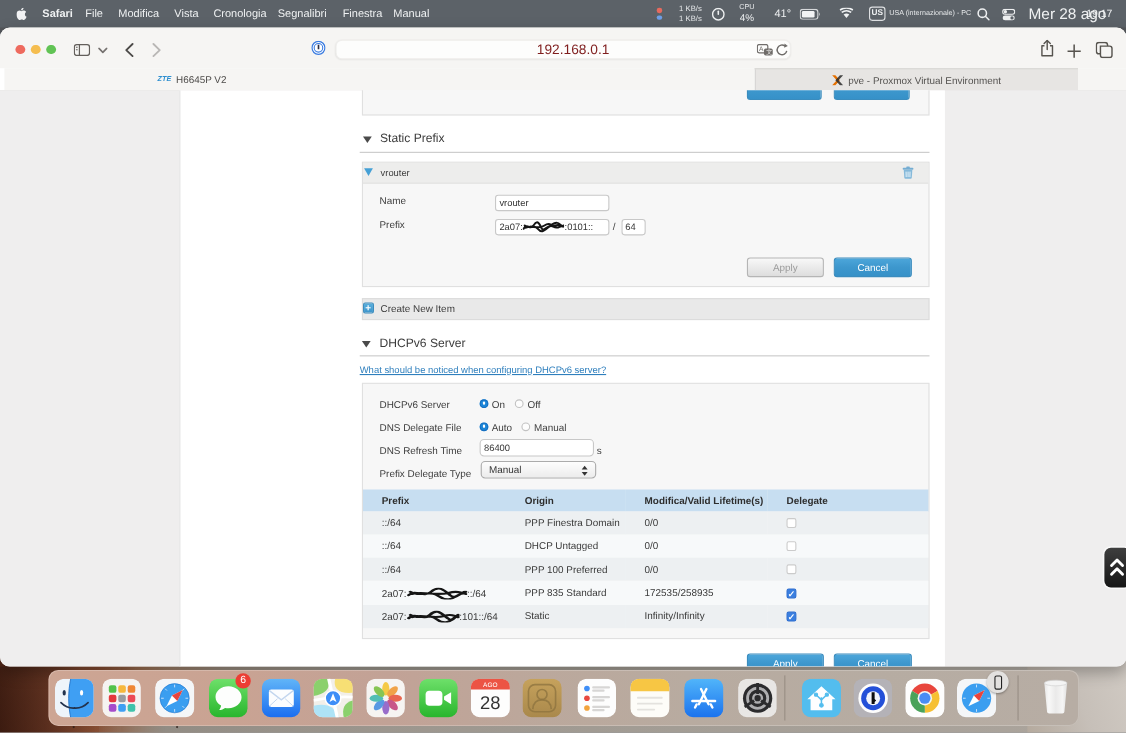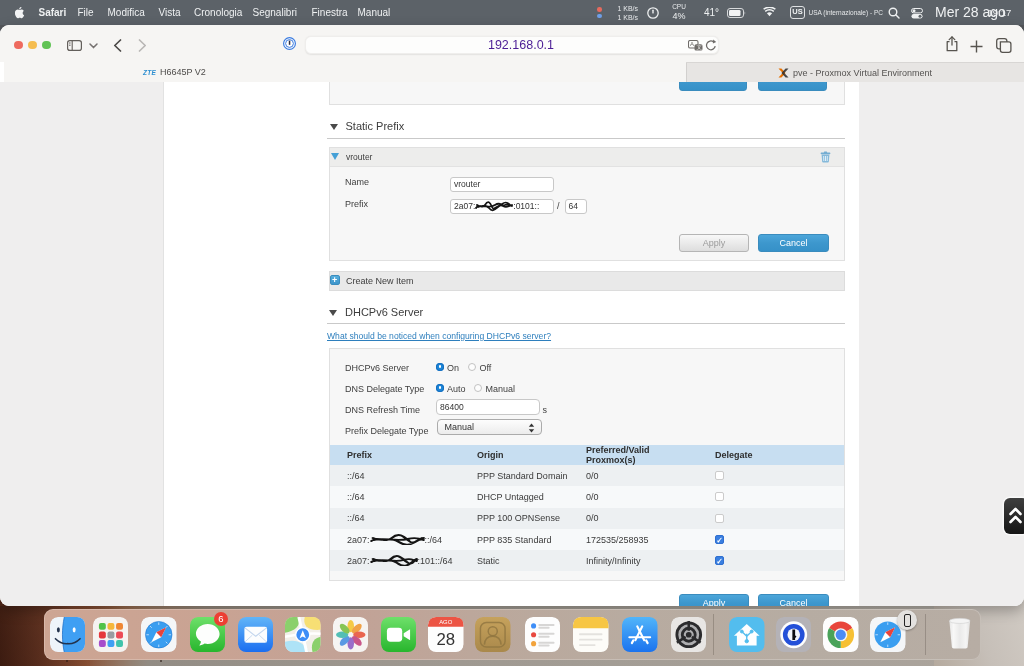--- a/index.html
+++ b/index.html
@@ -154,21 +154,21 @@
       </svg>
       <svg class="abs" style="left:138px;top:13.5px" width="9" height="13" viewBox="0 0 9 13">
         <path d="M1.5 1 L7.2 6.5 L1.5 12" fill="none" stroke="#b9b7b5" stroke-width="1.7" stroke-linecap="round" stroke-linejoin="round"></path>
       </svg>
       <svg class="abs" style="left:283px;top:11.5px" width="13" height="13" viewBox="0 0 13 13">
         <circle cx="6.5" cy="6.5" r="5.9" fill="#fff" stroke="#3b7ce0" stroke-width="1.2"></circle>
         <circle cx="6.5" cy="6.5" r="3.9" fill="none" stroke="#3b7ce0" stroke-width="1"></circle>
         <rect x="5.8" y="3.6" width="1.5" height="4.2" fill="#2d2d42"></rect>
       </svg>
       <div class="abs" style="left:305px;top:10.5px;width:414px;height:18.5px;background:#fdfdfc;border:1px solid #efeeec;border-radius:6px;box-shadow:0 0.5px 1.5px rgba(0,0,0,.08)"></div>
-      <div class="abs" style="left:305px;top:10.5px;width:414px;height:18.5px;line-height:18.5px;text-align:center;font-size:12.5px;color:#4c1d95;text-indent:18px">192.168.0.1</div>
+      <div class="abs" style="left:305px;top:10.5px;width:414px;height:18.5px;line-height:18.5px;text-align:center;font-size:12.5px;color:#7f1d1d;text-indent:18px">192.168.0.1</div>
       <svg class="abs" style="left:688px;top:14.5px" width="15" height="11" viewBox="0 0 15 11">
         <rect x="0.5" y="0.5" width="9.5" height="7.5" rx="1.6" fill="none" stroke="#706d6a" stroke-width="1.1"></rect>
         <text x="2.1" y="6.3" font-size="6" fill="#706d6a" font-family="Liberation Sans">A</text>
         <rect x="6.5" y="4.2" width="8" height="6.3" rx="1.6" fill="#706d6a"></rect>
         <text x="8.6" y="9.3" font-size="5.5" fill="#f6f5f3" font-family="Liberation Sans">文</text>
       </svg>
       <svg class="abs" style="left:705px;top:13.5px" width="12" height="13" viewBox="0 0 12 13">
         <path d="M10.2 7.2 A4.4 4.4 0 1 1 8.6 2.9" fill="none" stroke="#6f6c69" stroke-width="1.3"></path>
         <path d="M8.2 0.6 L11.2 2.9 L7.9 4.4 Z" fill="#6f6c69"></path>
       </svg>
@@ -184,21 +184,21 @@
       <svg class="abs" style="left:996px;top:13px" width="16" height="15" viewBox="0 0 16 15">
         <rect x="0.7" y="0.7" width="10.2" height="10.2" rx="2.4" fill="none" stroke="#57544f" stroke-width="1.3"></rect>
         <path d="M4.4 3.9 H12.8 Q14.9 3.9 14.9 6 V12.2 Q14.9 14.3 12.8 14.3 H6.5 Q4.4 14.3 4.4 12.2 Z" fill="#f6f5f3" stroke="#57544f" stroke-width="1.3"></path>
       </svg>
     </div>
     <div id="tabbar">
       <div class="tab" style="left:0;width:341px">
         <span style="color:#2e8fd0;font-weight:bold;font-size:6.5px;letter-spacing:.2px;margin-right:4px;font-style:italic">ZTE</span>
         <span>H6645P V2</span>
       </div>
-      <div class="tab inactive" style="left:682px;width:338px">
+      <div class="tab inactive" style="left:682px;width:294px">
         <svg width="11" height="10" viewBox="0 0 11 10" style="margin-right:4px">
           <path d="M0.5 0.5 L4.7 5 L0.5 9.5 L3.4 9.5 L7.6 5 L3.4 0.5 Z" fill="#e57000"></path>
           <path d="M10.5 0.5 L6.3 5 L10.5 9.5 L7.6 9.5 L3.4 5 L7.6 0.5 Z" fill="#2b2b2b" opacity="0.85"></path>
         </svg>
         <span>pve - Proxmox Virtual Environment</span>
       </div>
     </div>
     <div id="tabline"></div>
     <div id="content">
       <div id="whitecol"></div>
@@ -244,63 +244,63 @@
       <div class="sectitle" style="left:345px;top:224px">DHCPv6 Server</div>
       <div class="hr" style="left:327px;top:241px;width:518px"></div>
       <div class="lbl" style="left:327px;top:248.5px;color:#2e7fbd;text-decoration:underline;font-size:8.6px">What should be noticed when configuring DHCPv6 server?</div>
 
       <div class="panel" style="left:329px;top:266px;width:516px;height:233px"></div>
       <div class="lbl" style="left:345px;top:281px">DHCPv6 Server</div>
       <div class="radio on" style="left:436px;top:280.5px"></div>
       <div class="lbl" style="left:447px;top:281px">On</div>
       <div class="radio off" style="left:468px;top:280.5px"></div>
       <div class="lbl" style="left:479.5px;top:281px">Off</div>
-      <div class="lbl" style="left:345px;top:302px">DNS Delegate Type</div>
+      <div class="lbl" style="left:345px;top:302px">DNS Delegate File</div>
       <div class="radio on" style="left:436px;top:301.5px"></div>
       <div class="lbl" style="left:447px;top:302px">Auto</div>
       <div class="radio off" style="left:474px;top:301.5px"></div>
       <div class="lbl" style="left:485.5px;top:302px">Manual</div>
       <div class="lbl" style="left:345px;top:323px">DNS Refresh Time</div>
       <div class="inp" style="left:436px;top:316.5px;width:104px;height:16px;border-radius:4px">86400</div>
       <div class="lbl" style="left:542.5px;top:323px">s</div>
       <div class="lbl" style="left:345px;top:344px">Prefix Delegate Type</div>
       <div class="abs" style="left:436.5px;top:336.5px;width:105px;height:16.5px;border:1px solid #ababab;border-radius:4px;background:linear-gradient(#fdfdfd,#ececec);font-size:9px;color:#333;line-height:15px;padding-left:7px">Manual
         <svg class="abs" style="right:6px;top:3.5px" width="7" height="10" viewBox="0 0 7 10">
           <path d="M3.5 0.5 L6.2 3.8 H0.8 Z" fill="#333"></path>
           <path d="M3.5 9.5 L6.2 6.2 H0.8 Z" fill="#333"></path>
         </svg>
       </div>
 
       <table class="dtab" style="left:330px;top:363px;width:514px">
         <tbody>
           <tr>
             <th style="width:130px">Prefix</th>
             <th style="width:109px">Origin</th>
-            <th style="width:129px">Preferred/Valid Proxmox(s)</th>
+            <th style="width:129px">Modifica/Valid Lifetime(s)</th>
             <th>Delegate</th>
           </tr>
         <tr class="odd">
             <td>::/64</td>
-            <td>PPP Standard Domain</td>
+            <td>PPP Finestra Domain</td>
             <td>0/0</td>
             <td>
               <div class="cb un"></div>
             </td>
           </tr>
         <tr class="even">
             <td>::/64</td>
             <td>DHCP Untagged</td>
             <td>0/0</td>
             <td>
               <div class="cb un"></div>
             </td>
           </tr>
         <tr class="odd">
             <td>::/64</td>
-            <td>PPP 100 OPNSense</td>
+            <td>PPP 100 Preferred</td>
             <td>0/0</td>
             <td>
               <div class="cb un"></div>
             </td>
           </tr>
         <tr class="even">
             <td>2a07:<svg width="55" height="11" viewBox="0 0 38 11" preserveAspectRatio="none" style="vertical-align:-2px">
                 <path d="M1 7 C6 1 10 10 15 4 S23 2 27 7 S33 3 37 6 M2 4 C8 9 14 2 20 8 S30 9 36 4 M3 6 C10 3 18 8 26 5 S34 7 37 4" fill="none" stroke="#151515" stroke-width="1.9" stroke-linecap="round"></path>
               </svg>::/64</td>
             <td>PPP 835 Standard</td>

